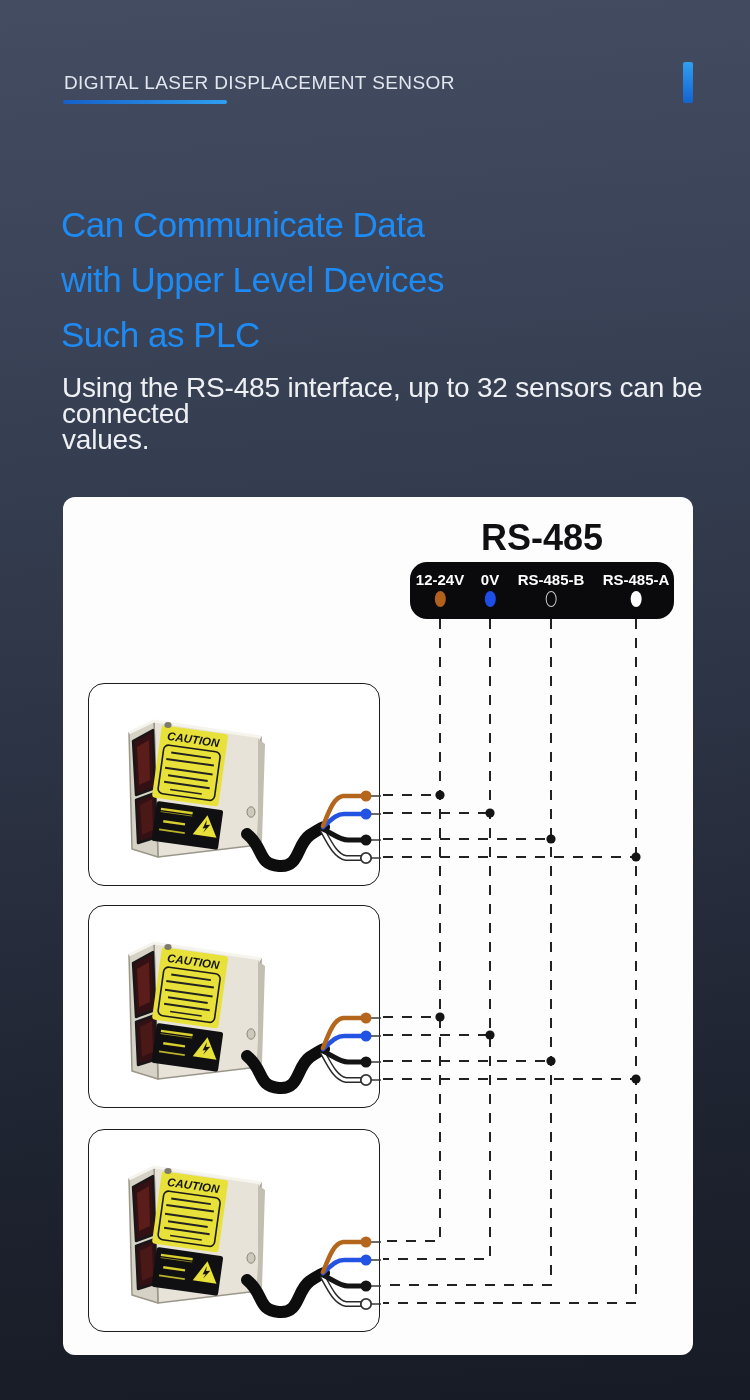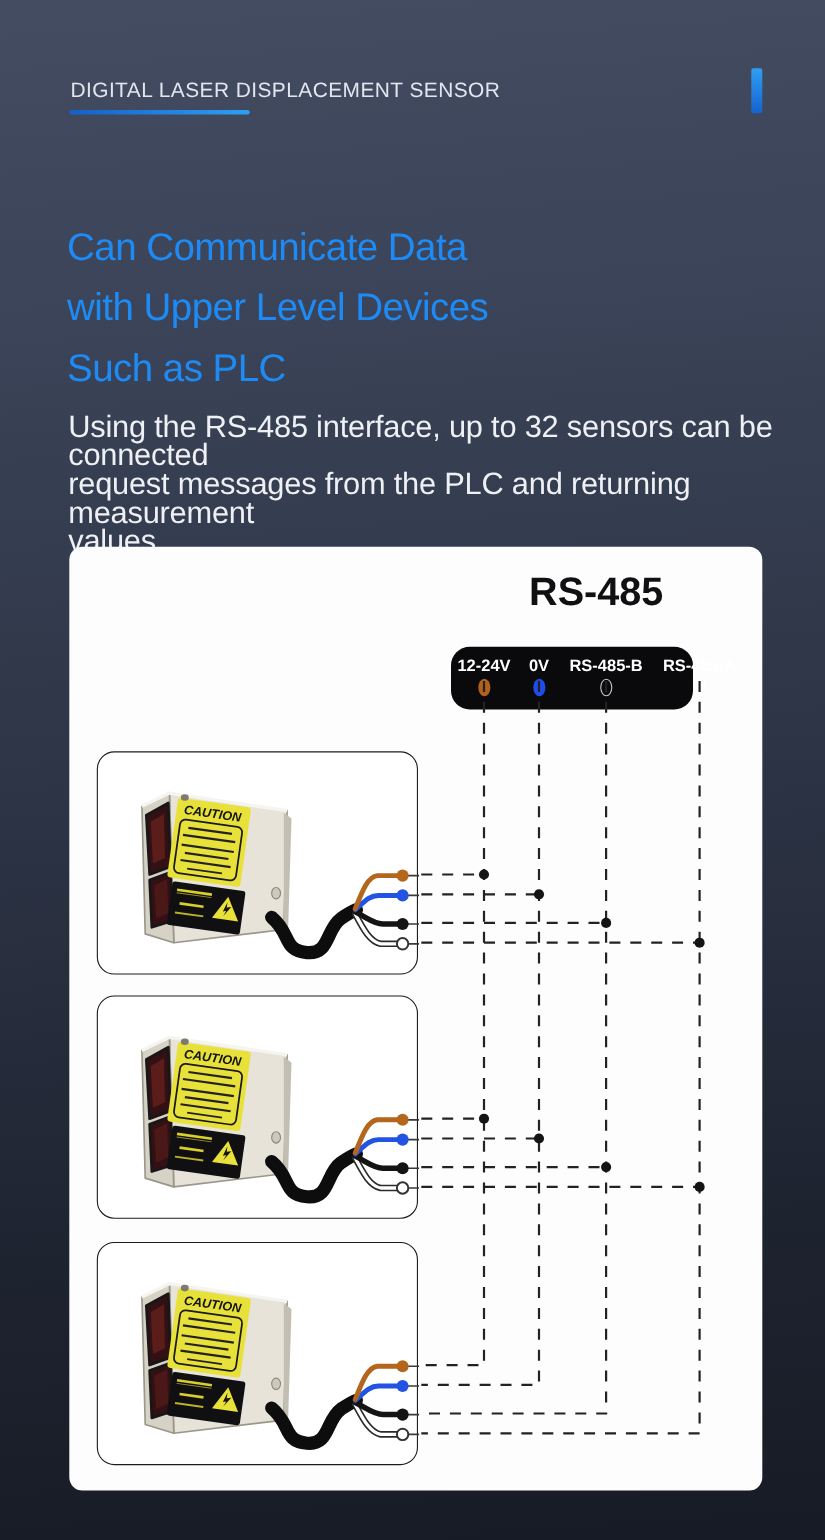--- a/index.html
+++ b/index.html
@@ -38,22 +38,22 @@
   
   .card {
     position:absolute; left:63px; top:497px; width:630px; height:858px;
     background:#fdfdfe; border-radius:12px;
   }
   .diagram-title {
     position:absolute; left:347px; top:20px; width:264px;
     text-align:center; font-size:36px; font-weight:bold; color:#101013;
   }
   .bus-bar {
-    position:absolute; left:347px; top:65px; width:220px; height:57px;
-    background:#0a0a0c; border-radius:17px;margin-top:26px;
+    position:absolute; left:347px; top:65px; width:264px; height:57px;
+    background:#0a0a0c; border-radius:17px;
   }
   .bus-col { position:absolute; top:0; height:57px; transform:translateX(-50%); text-align:center; }
   .bus-col .bus-label {
     display:block; margin-top:9px; font-size:15px; font-weight:bold; color:#ffffff; white-space:nowrap;
   }
   .bus-dot { display:block; margin:3px auto 0; width:11px; height:16px; border-radius:50%; }
   .bus-dot.power   { background:#b2611c; }
   .bus-dot.ground  { background:#1f4de8; }
   .bus-dot.rs485b  { background:transparent; border:1.6px solid #c8c8c8; }
   .bus-dot.rs485a  { background:#ffffff; }
@@ -145,21 +145,20 @@
   <div class="eyebrow-underline"></div>
   <div class="accent-bar"></div>
 
   <h1 class="hero-heading">
     <div>Can Communicate Data</div>
     <div>with Upper Level Devices</div>
     <div>Such as PLC</div>
   </h1>
   <div class="hero-desc">
     <div>Using the RS-485 interface, up to 32 sensors can be connected</div>
-    <div>request messages from the PLC and returning measurement</div>
     <div>values.</div>
   </div>
 
   <div class="card">
 
     <div class="diagram-title">RS-485</div>
 
     <div class="bus-bar">
       <div class="bus-col" style="left:30px">
         <span class="bus-label">12-24V</span>

